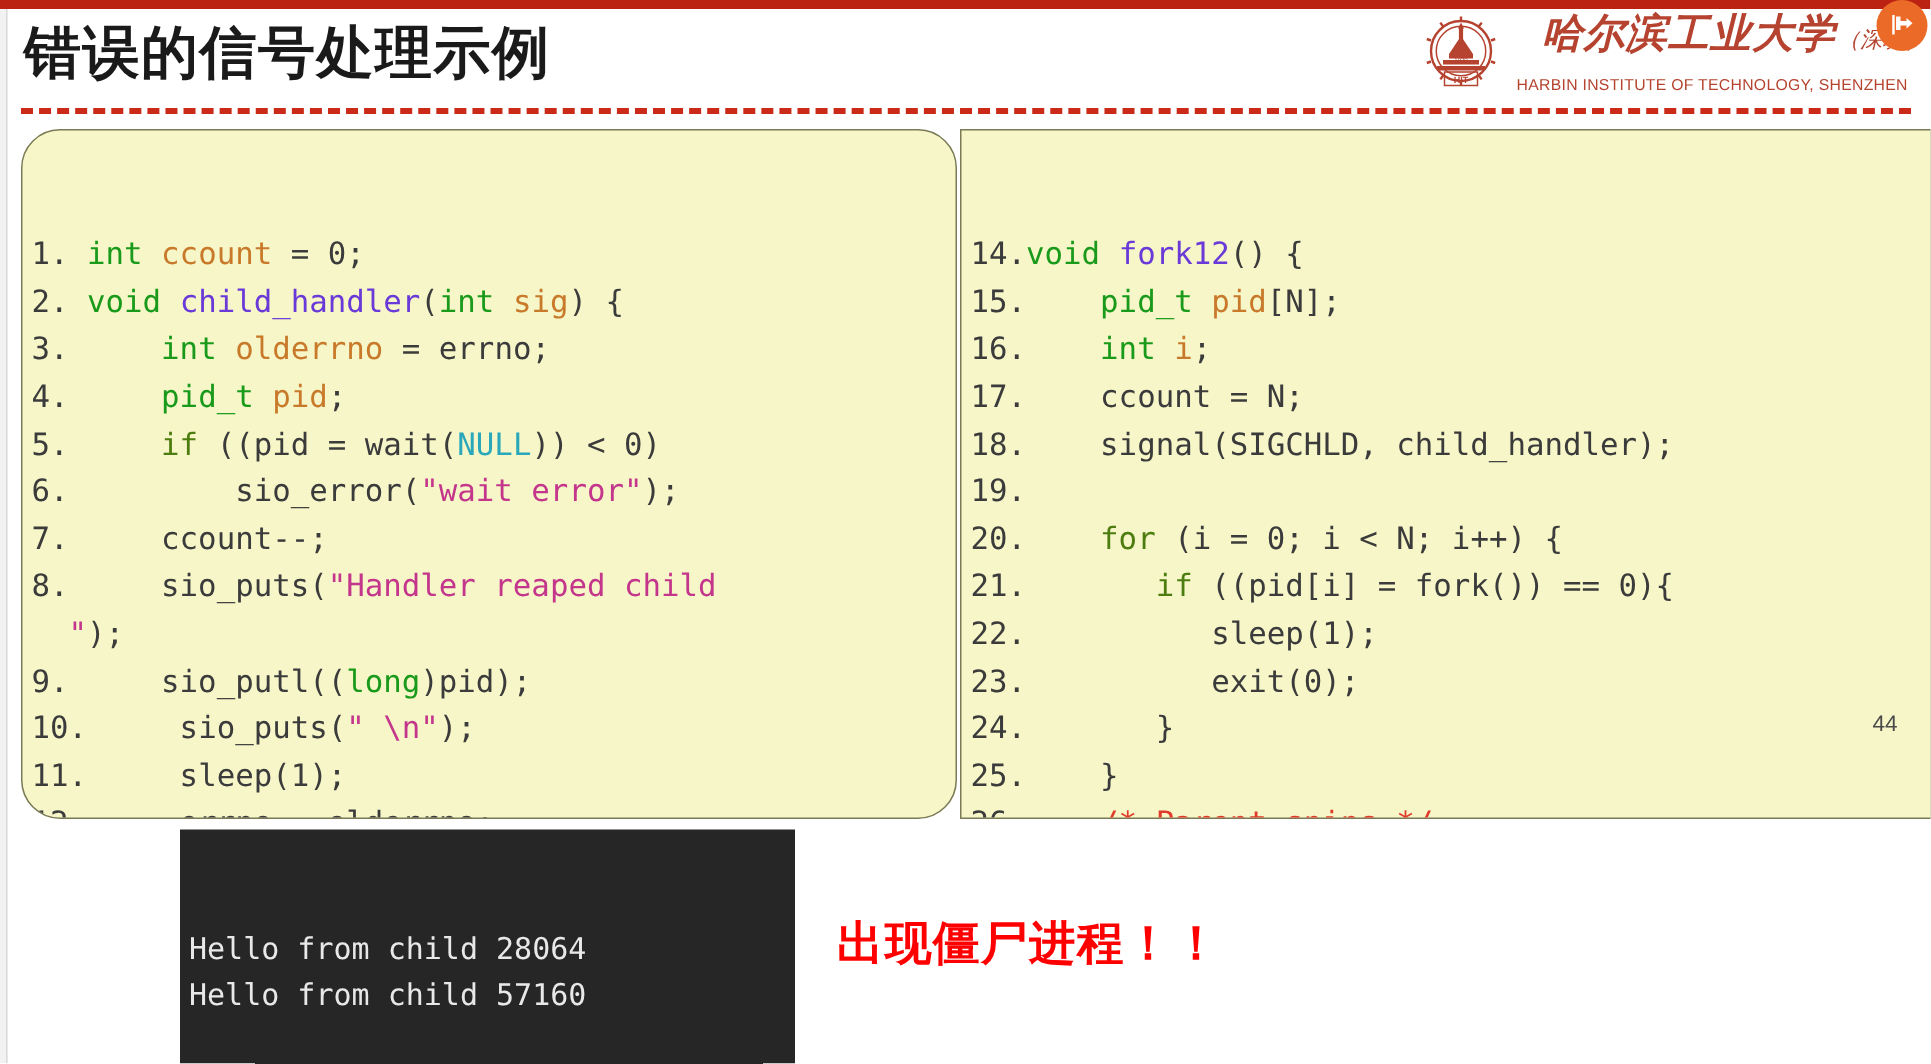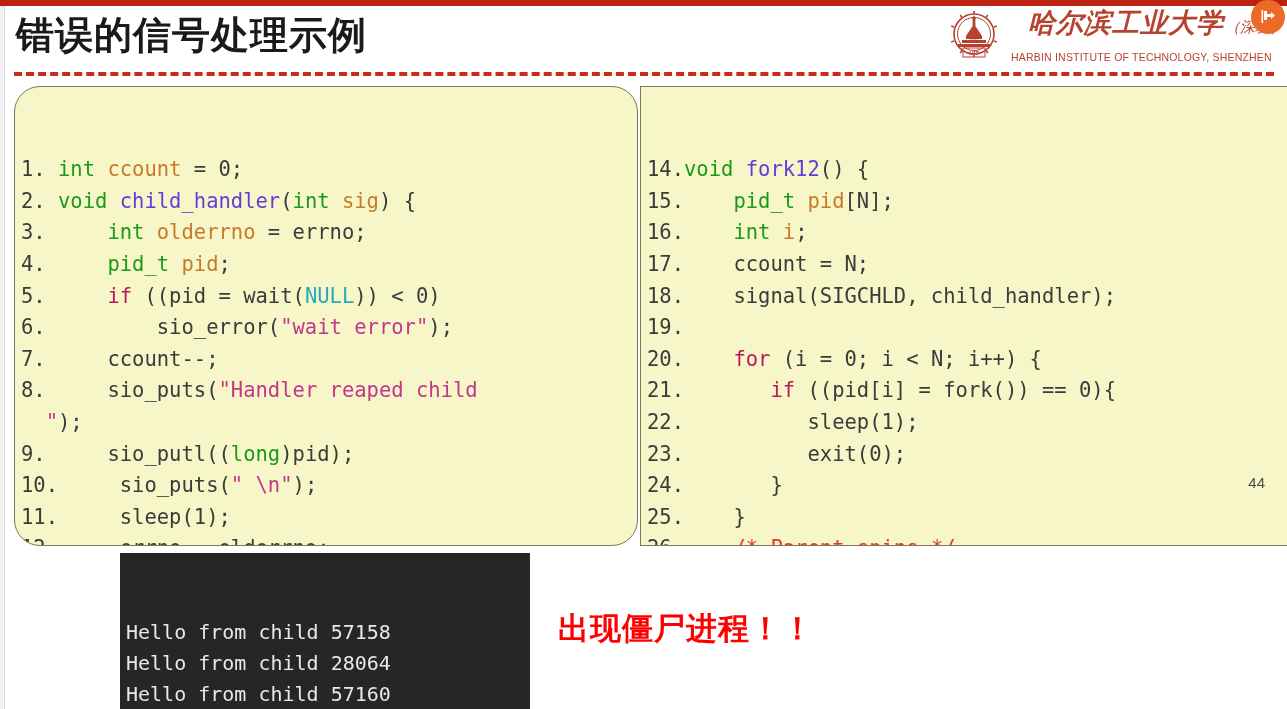--- a/index.html
+++ b/index.html
@@ -145,21 +145,21 @@
   }
   #code-right {
     left: 640px;
     top: 86px;
     width: 648px;
     height: 460px;
     padding: 4px 0 0 6px;
   }
   .ln { color: #3b3b3b; }
   .kw   { color: #1a9a1a; }   
-  .ctl  { color: #be185d; }   
+  .ctl  { color: #4d7c0f; }   
   .fn   { color: #6a3ad8; }   
   .var  { color: #c87a2a; }   
   .str  { color: #c4368c; }   
   .cns  { color: #2aa7bb; }   
   .cmt  { color: #e03a2a; }   
   .plain{ color: #3b3b3b; }
 
   #filename-label {
     position: absolute;
     right: 2px;
@@ -258,20 +258,20 @@
 
   <div id="code-left" class="code-panel">
     <div><div><span class="ln">1.</span><span class="plain"> </span><span class="kw">int</span><span class="plain"> </span><span class="var">ccount</span><span class="plain"> = 0;</span></div><div><span class="ln">2.</span><span class="plain"> </span><span class="kw">void</span><span class="plain"> </span><span class="fn">child_handler</span><span class="plain">(</span><span class="kw">int</span><span class="plain"> </span><span class="var">sig</span><span class="plain">) {</span></div><div><span class="ln">3.</span><span class="plain">     </span><span class="kw">int</span><span class="plain"> </span><span class="var">olderrno</span><span class="plain"> = errno;</span></div><div><span class="ln">4.</span><span class="plain">     </span><span class="kw">pid_t</span><span class="plain"> </span><span class="var">pid</span><span class="plain">;</span></div><div><span class="ln">5.</span><span class="plain">     </span><span class="ctl">if</span><span class="plain"> ((pid = wait(</span><span class="cns">NULL</span><span class="plain">)) &lt; 0)</span></div><div><span class="ln">6.</span><span class="plain">         sio_error(</span><span class="str">"wait error"</span><span class="plain">);</span></div><div><span class="ln">7.</span><span class="plain">     ccount--;</span></div><div><span class="ln">8.</span><span class="plain">     sio_puts(</span><span class="str">"Handler reaped child </span></div><div><span class="ln"></span><span class="plain">  </span><span class="str">"</span><span class="plain">);</span></div><div><span class="ln">9.</span><span class="plain">     sio_putl((</span><span class="kw">long</span><span class="plain">)pid);</span></div><div><span class="ln">10.</span><span class="plain">     sio_puts(</span><span class="str">" \n"</span><span class="plain">);</span></div><div><span class="ln">11.</span><span class="plain">     sleep(1);</span></div><div><span class="ln">12.</span><span class="plain">     errno = olderrno;</span></div></div>
   </div>
 
   <div id="code-right" class="code-panel">
     <div><div><span class="ln">14.</span><span class="kw">void</span><span class="plain"> </span><span class="fn">fork12</span><span class="plain">() {</span></div><div><span class="ln">15.</span><span class="plain">    </span><span class="kw">pid_t</span><span class="plain"> </span><span class="var">pid</span><span class="plain">[N];</span></div><div><span class="ln">16.</span><span class="plain">    </span><span class="kw">int</span><span class="plain"> </span><span class="var">i</span><span class="plain">;</span></div><div><span class="ln">17.</span><span class="plain">    ccount = N;</span></div><div><span class="ln">18.</span><span class="plain">    signal(SIGCHLD, child_handler);</span></div><div><span class="ln">19.</span><span class="plain"></span></div><div><span class="ln">20.</span><span class="plain">    </span><span class="ctl">for</span><span class="plain"> (i = 0; i &lt; N; i++) {</span></div><div><span class="ln">21.</span><span class="plain">       </span><span class="ctl">if</span><span class="plain"> ((pid[i] = fork()) == 0){</span></div><div><span class="ln">22.</span><span class="plain">          sleep(1);</span></div><div><span class="ln">23.</span><span class="plain">          exit(0);</span></div><div><span class="ln">24.</span><span class="plain">       }</span></div><div><span class="ln">25.</span><span class="plain">    }</span></div><div><span class="ln">26.</span><span class="plain">    </span><span class="cmt">/* Parent spins */</span></div></div>
   </div>
 
   <div id="terminal">
-    <div><div>Hello from child 57158</div><div>Hello from child 28064</div><div>Hello from child 57160</div></div>
+    <div><div>Hello from child 28064</div><div>Hello from child 57160</div></div>
   </div>
 
   <div id="annotation">出现僵尸进程！！</div>
 
   <div id="page-number">44</div>
 
 </div>
 
 </body></html>

